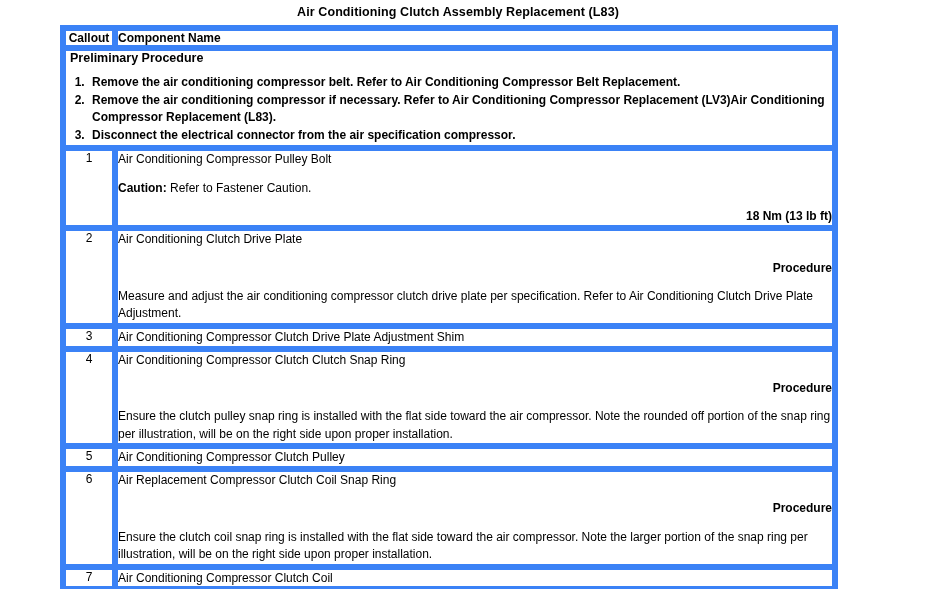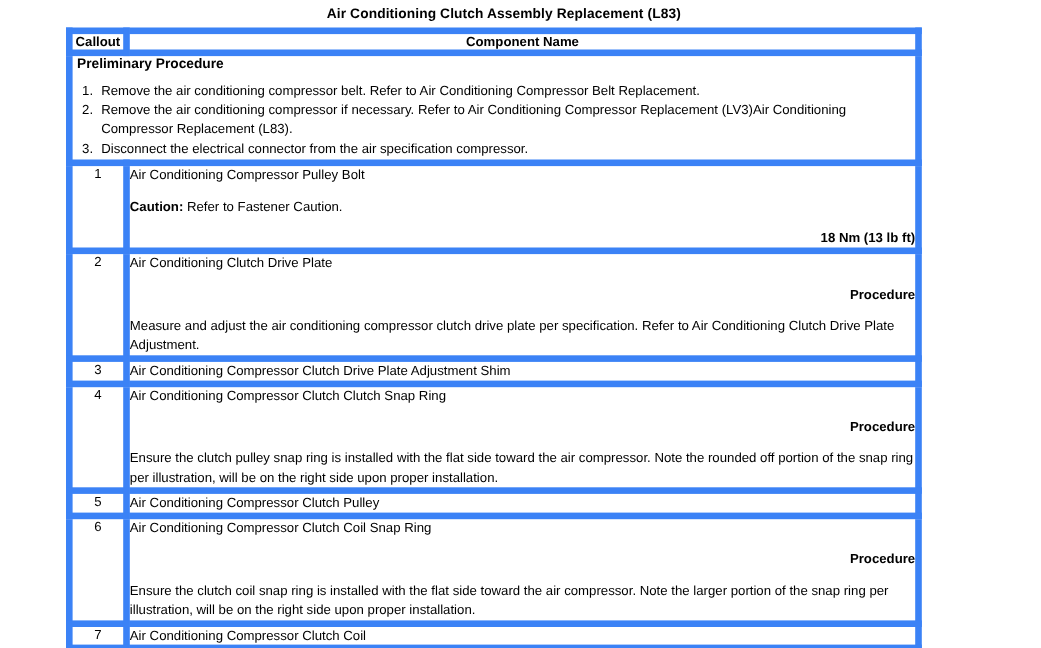--- a/index.html
+++ b/index.html
@@ -42,21 +42,21 @@
   }
   th.callout-head {
     width: 52px;
     text-align: center;
     font-size: 12px;
     font-weight: bold;
     padding: 3px 0 4px 0;
     vertical-align: middle;
   }
   th.component-head {
-    text-align: center;
+    text-align: left;
     font-size: 12px;
     font-weight: bold;
     padding: 3px 0 4px 0;
     vertical-align: middle;
   }
   td.callout-cell {
     width: 52px;
     text-align: center;
     font-size: 12px;
     vertical-align: middle;
@@ -78,20 +78,21 @@
   }
   ol.prelim-list {
     margin: 0;
     padding-left: 22px;
     list-style-type: decimal;
   }
   ol.prelim-list li {
     margin-bottom: 1px;
     line-height: 1.42;
     padding-left: 4px;
+    font-weight: bold;
   }
   .row-line {
     margin: 0;
   }
   .line-spacer-md { height: 11px; }
   .bold { font-weight: bold; }
   .proc-head {
     font-weight: bold;
     margin: 0;
     text-align: right;
@@ -180,21 +181,21 @@
       </tr>
 
       <tr>
         <td class="callout-cell">5</td>
         <td class="single-line-cell">Air Conditioning Compressor Clutch Pulley</td>
       </tr>
 
       <tr>
         <td class="callout-cell">6</td>
         <td class="content-cell">
-          <p class="row-line">Air Conditioning Compressor Clutch Coil Snap Ring</p>
+          <p class="row-line">Air Replacement Compressor Clutch Coil Snap Ring</p>
           <div class="line-spacer-md"></div>
           <p class="proc-head">Procedure</p>
           <div class="line-spacer-md"></div>
           <p class="caption-text">Ensure the clutch coil snap ring is installed with the flat side toward the air compressor. Note the larger portion of the snap ring per illustration, will be on the right side upon proper installation.</p>
         </td>
       </tr>
 
       <tr>
         <td class="callout-cell">7</td>
         <td class="single-line-cell">Air Conditioning Compressor Clutch Coil</td>

